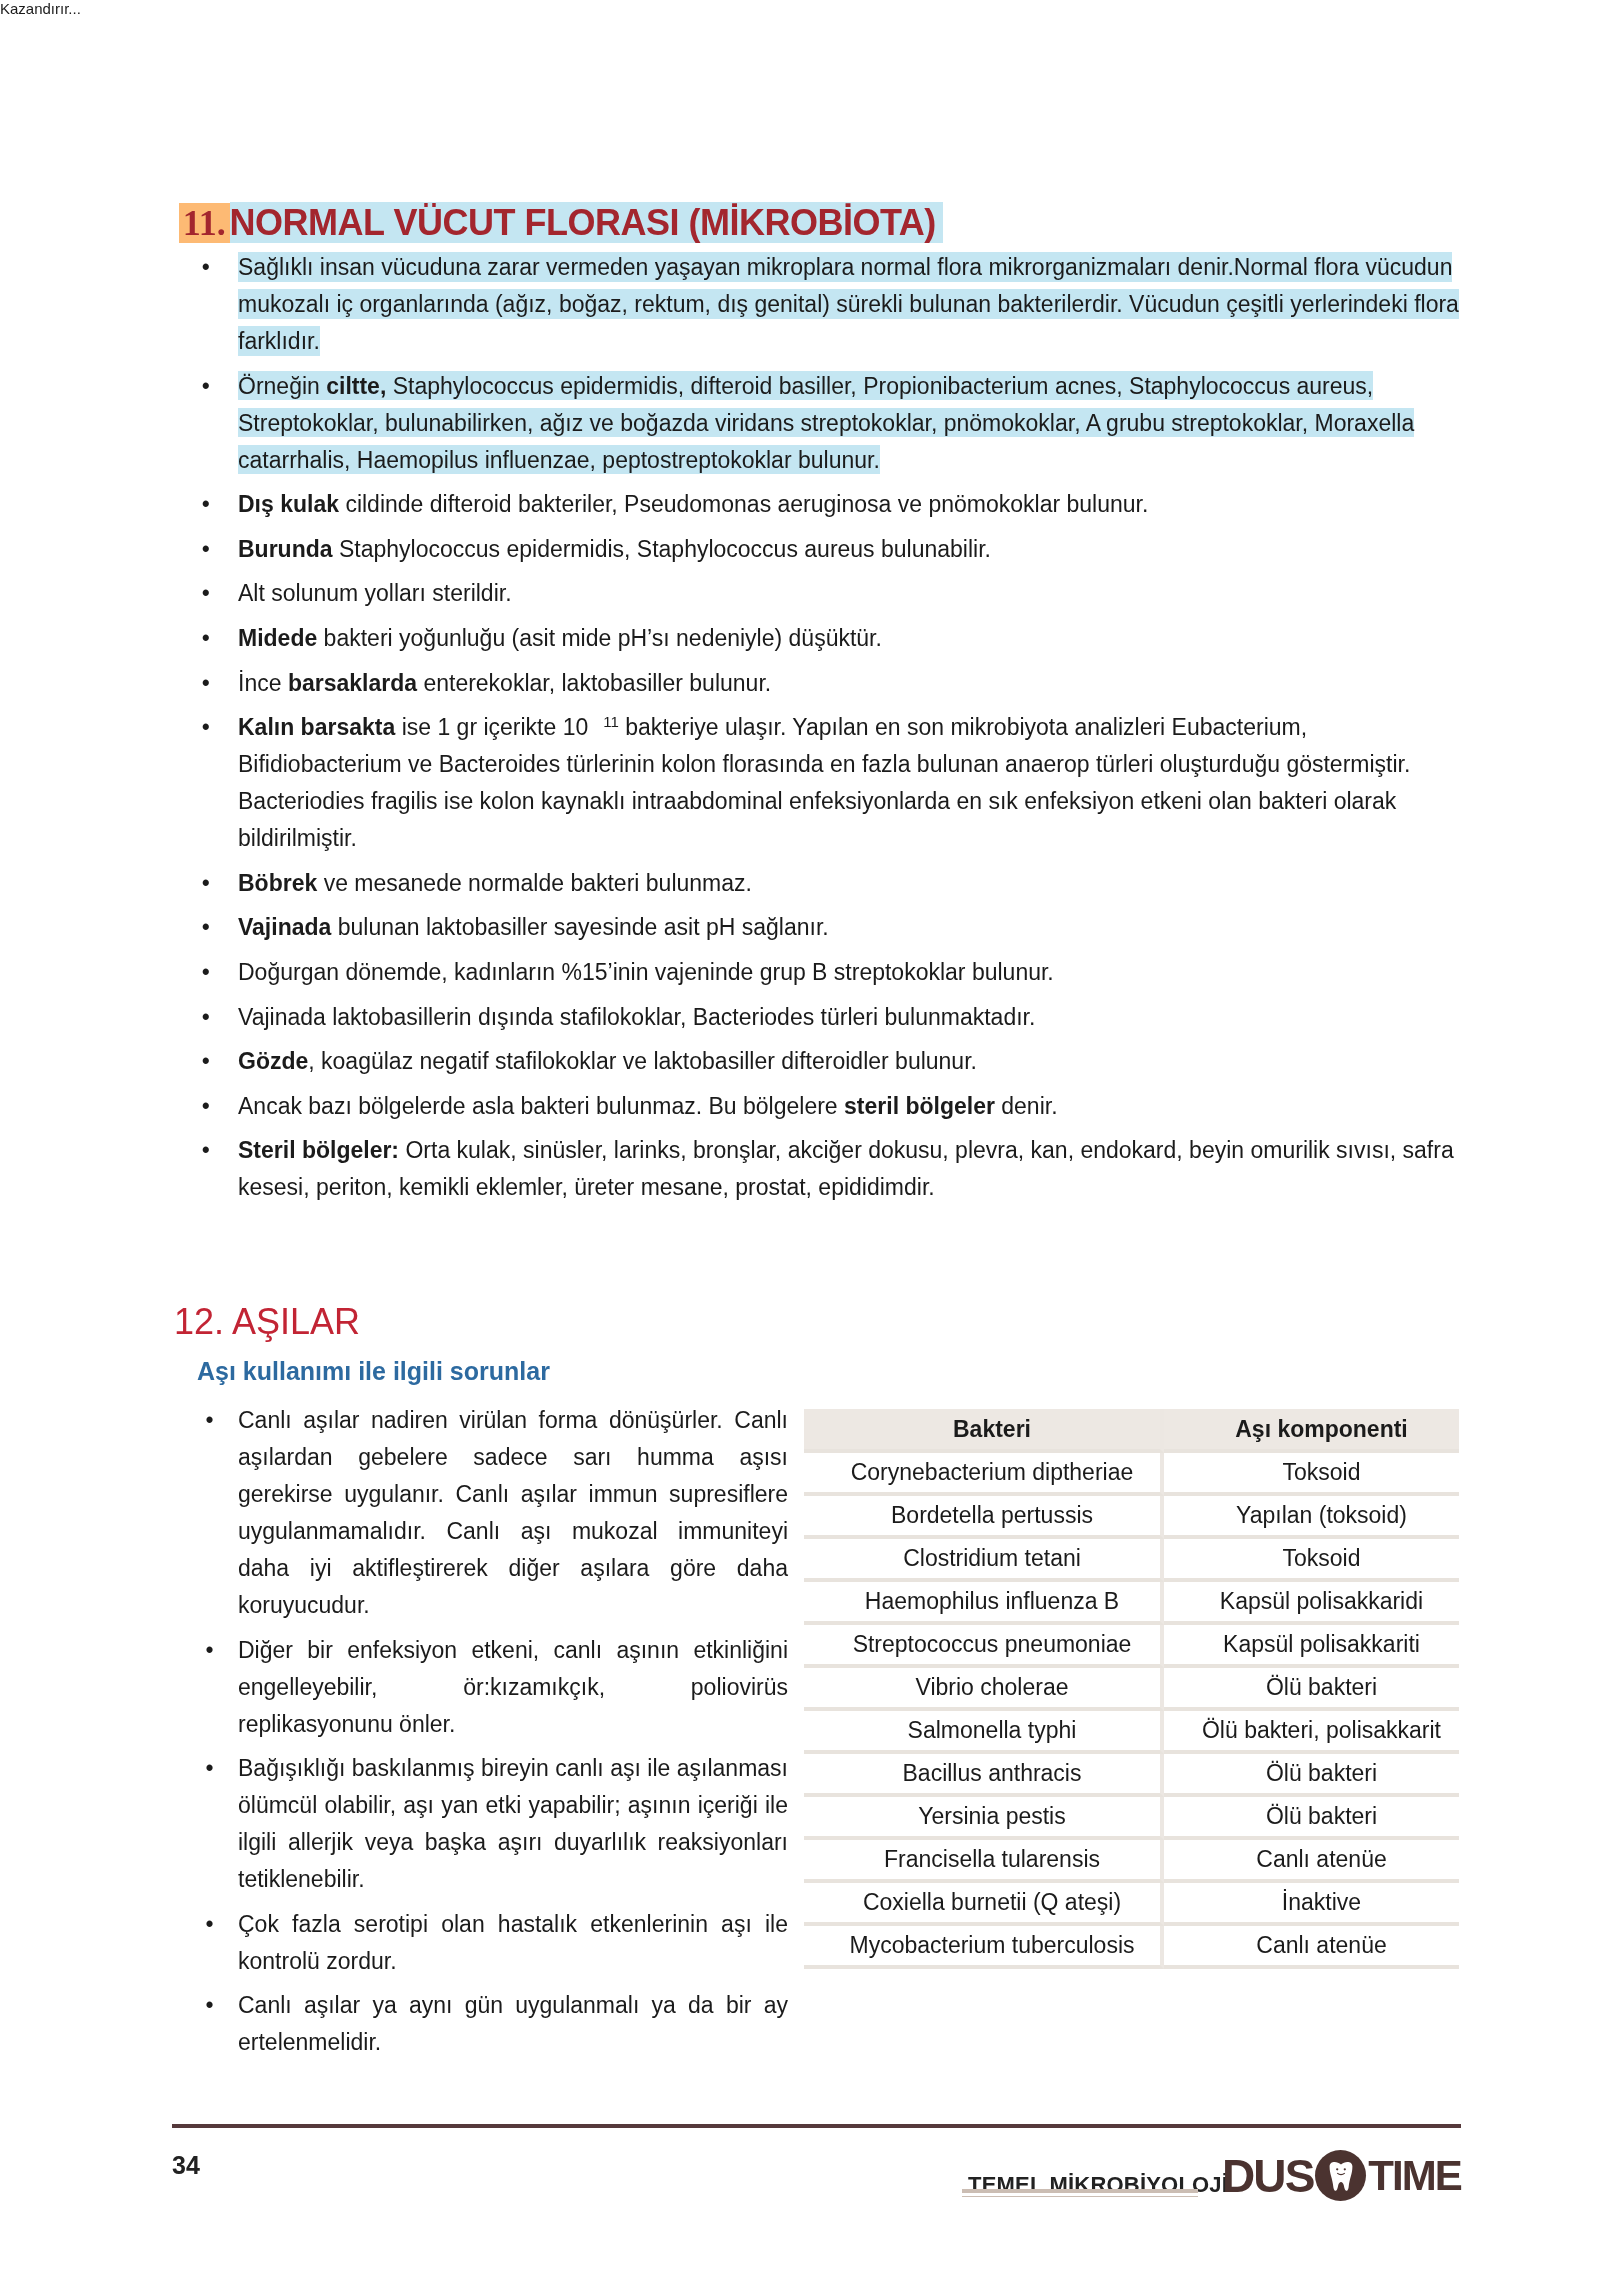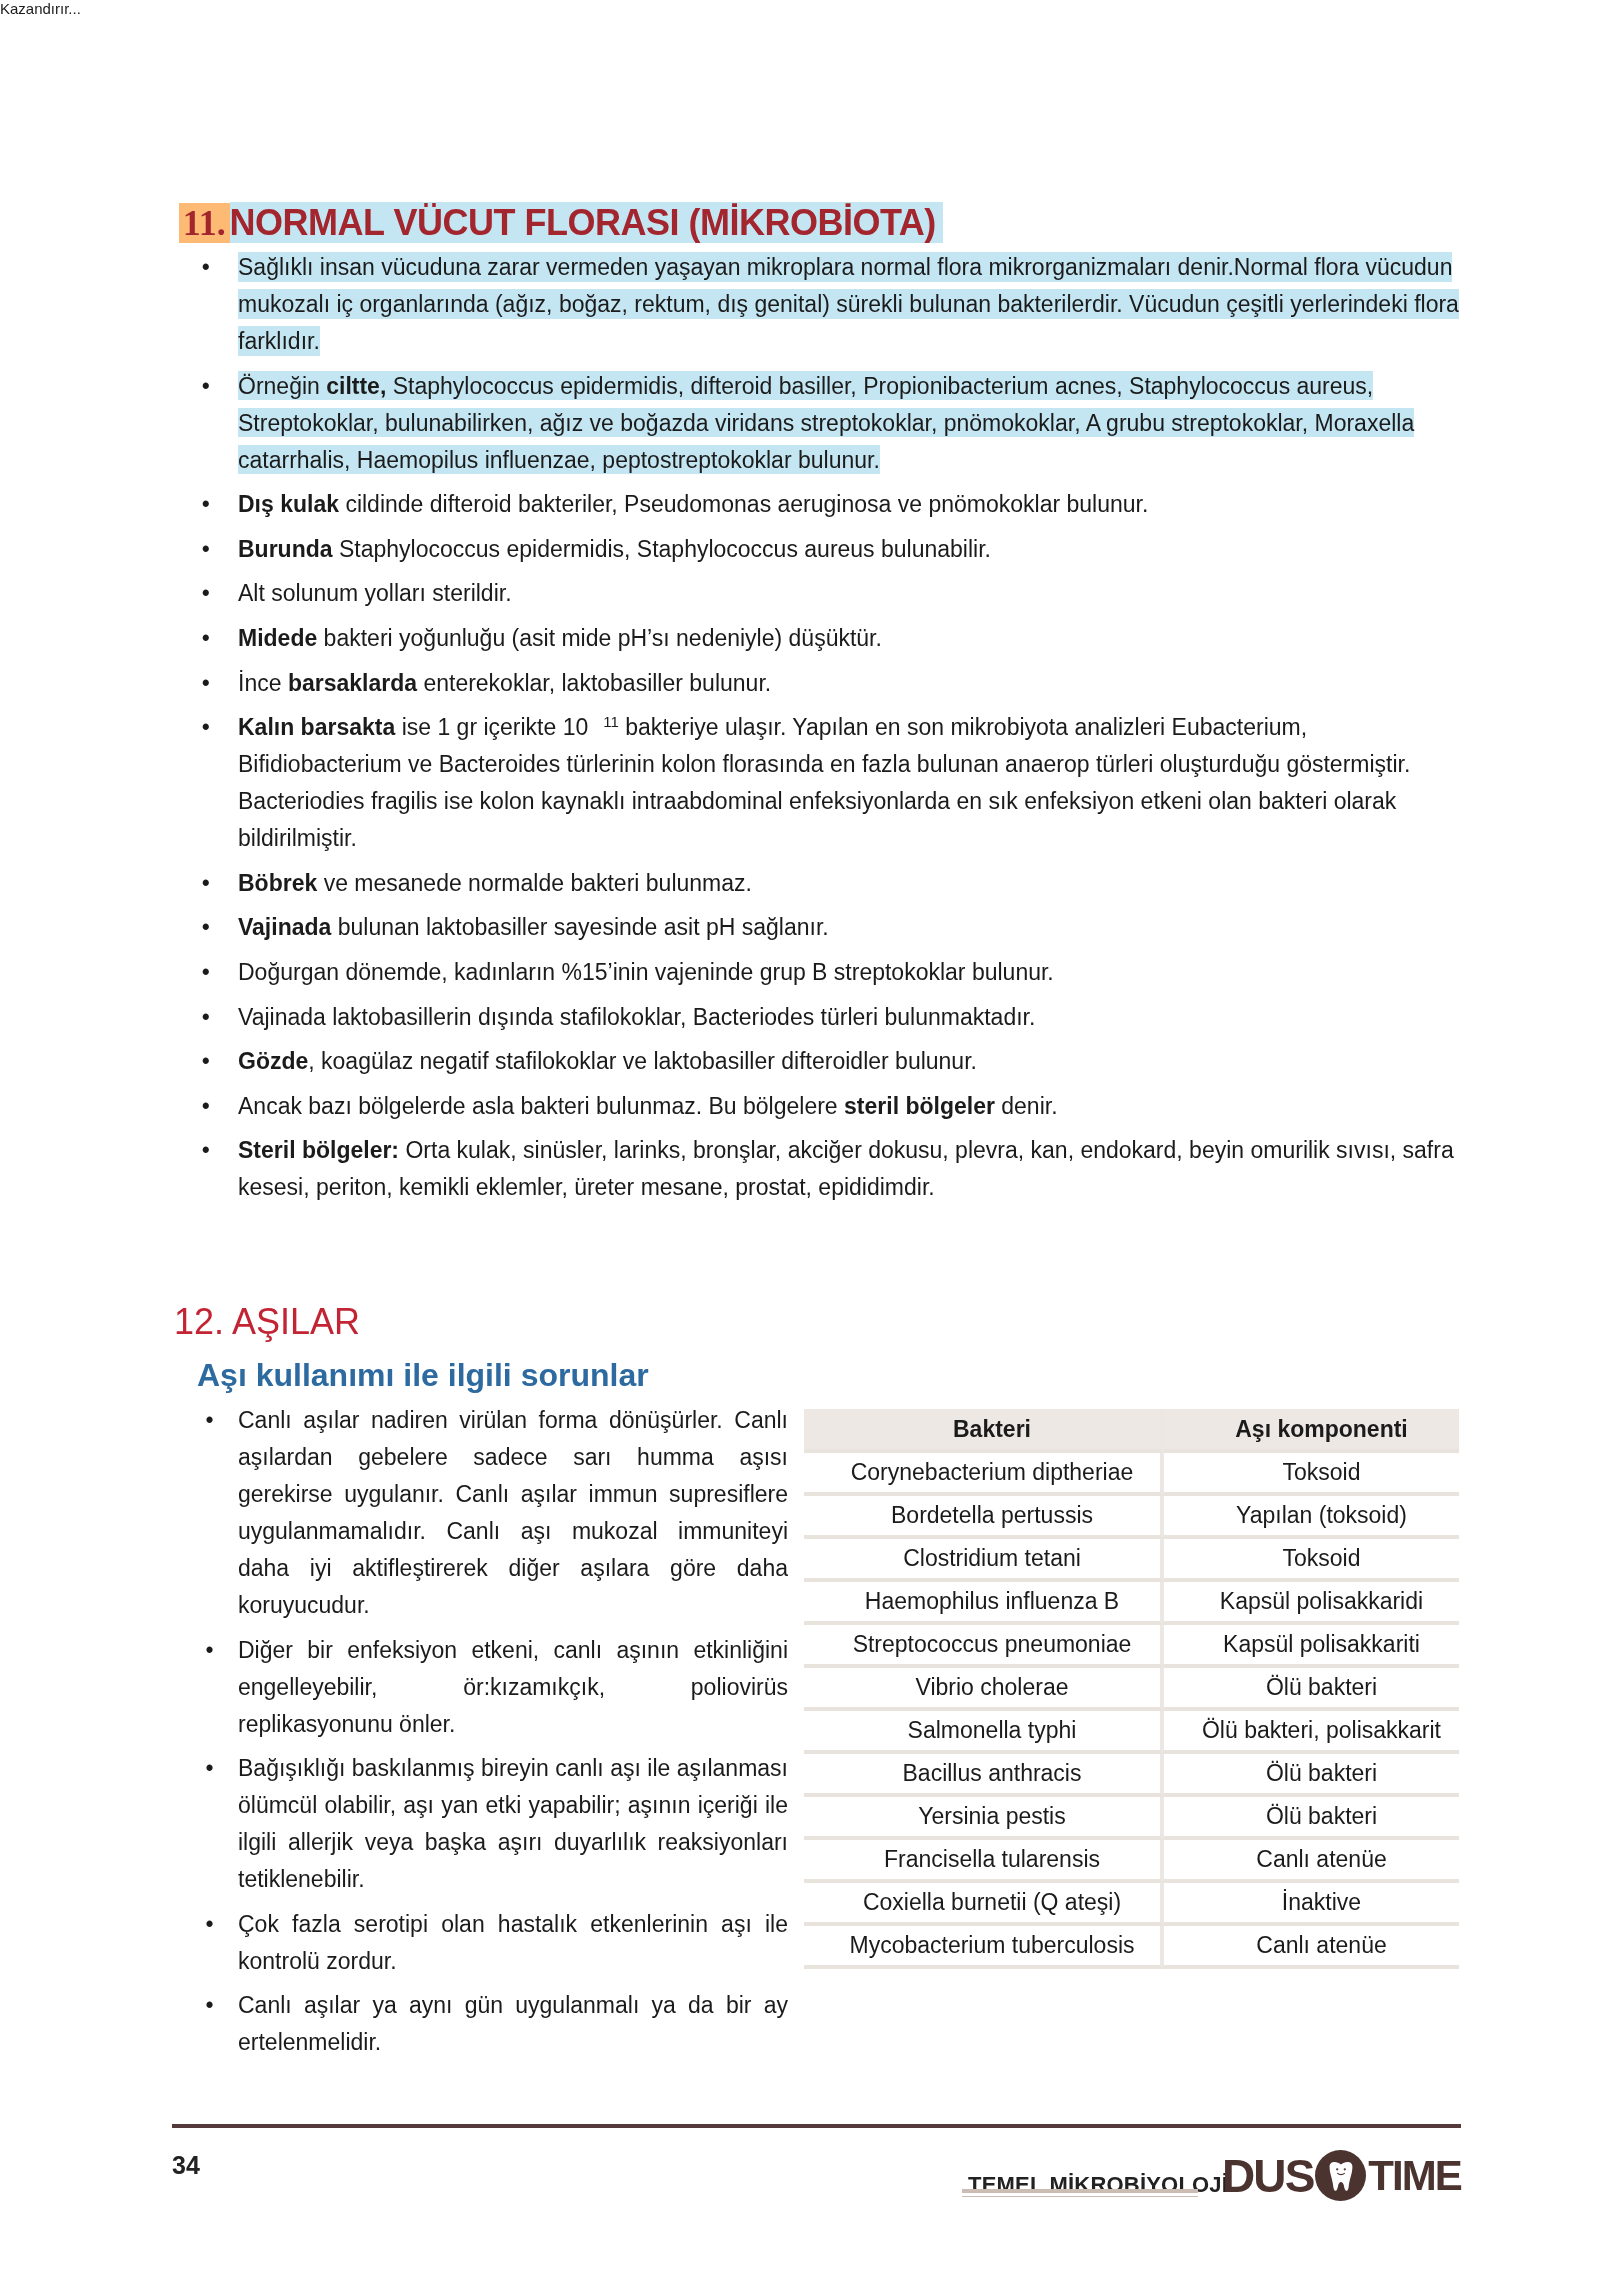--- a/index.html
+++ b/index.html
@@ -13,21 +13,21 @@
 
   .blist { position:absolute; left:196px; width:1274px; margin:0; padding:0; list-style:none; }
   .blist li { position:relative; padding-left:42px; font-size:23px; line-height:37px; margin-bottom:7.6px; }
   .blist li .dot { position:absolute; left:5.7px; top:0; font-size:23px; }
   .hl { background:#c4e6f2; box-decoration-break:clone; -webkit-box-decoration-break:clone; padding:1.9px 0; }
   b { font-weight:bold; }
   sup { font-size:15px; line-height:0;margin-left:15px; }
 
   
   .h12 { position:absolute; left:174px; top:1301px; font-size:36px; font-weight:normal; color:#c22434; white-space:nowrap; }
-  .sub12 { position:absolute; left:197px; top:1357px; font-size:32px; font-weight:bold; color:#2d6aa0; white-space:nowrap; }
+  .sub12 { position:absolute; left:197px; top:1357px; font-size:25px; font-weight:bold; color:#2d6aa0; white-space:nowrap; }
 
   .leftlist { position:absolute; left:196px; top:1402px; width:592px; margin:0; padding:0; list-style:none; }
   .leftlist li { position:relative; padding-left:42px; font-size:23px; line-height:37px; margin-bottom:7.6px; text-align:justify; }
   .leftlist li .dot { position:absolute; left:9.5px; top:0; }
 
   
   .vtable { position:absolute; left:804px; top:1409px; width:655px; border-collapse:separate; border-spacing:0; }
   .vtable th, .vtable td { font-size:23px; text-align:center; padding:0 0 0 20px; height:39px; border-bottom:4.8px solid #e8e3dd; white-space:nowrap; }
   .vtable th { background:#ede8e3; font-weight:bold; height:40px; }
   .vtable td.c1, .vtable th.c1 { width:336px; border-right:4.8px solid #ece7e2; }

